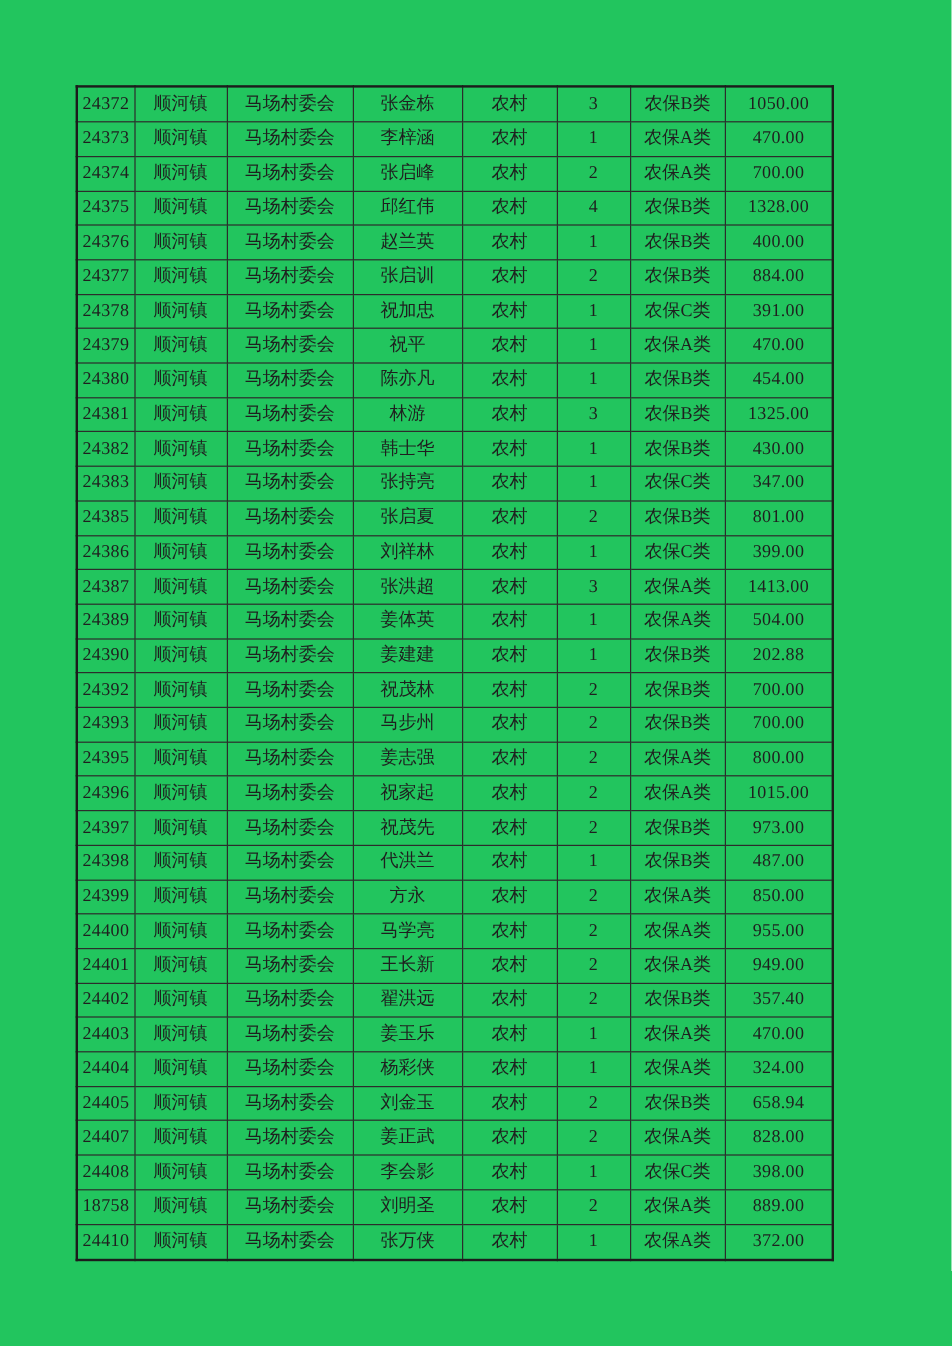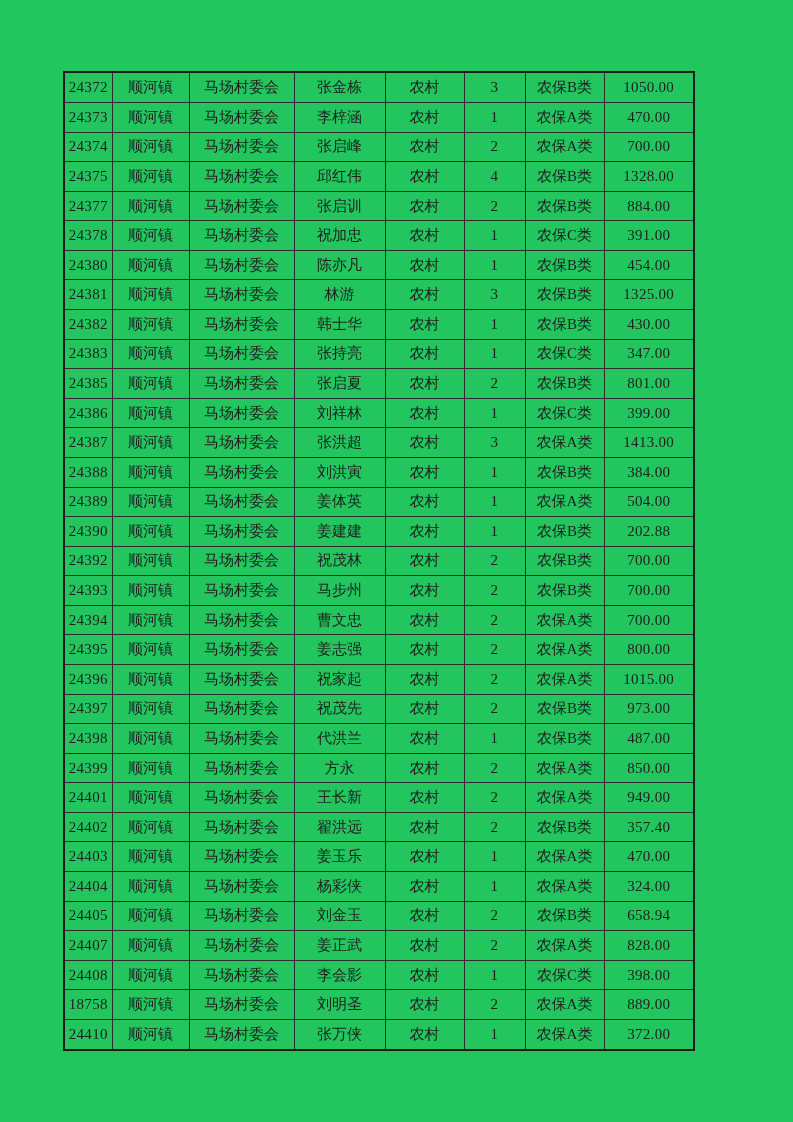--- a/index.html
+++ b/index.html
@@ -105,40 +105,60 @@
           <td class="cell-record-id">24375</td>
           <td class="cell-town">顺河镇</td>
           <td class="cell-village-committee">马场村委会</td>
           <td class="cell-person-name">邱红伟</td>
           <td class="cell-residence-type">农村</td>
           <td class="cell-person-count">4</td>
           <td class="cell-insurance-category">农保B类</td>
           <td class="cell-amount">1328.00</td>
         </tr>
         <tr>
+          <td class="cell-record-id">24376</td>
+          <td class="cell-town">顺河镇</td>
+          <td class="cell-village-committee">马场村委会</td>
+          <td class="cell-person-name">赵兰英</td>
+          <td class="cell-residence-type">农村</td>
+          <td class="cell-person-count">1</td>
+          <td class="cell-insurance-category">农保B类</td>
+          <td class="cell-amount">400.00</td>
+        </tr>
+        <tr>
           <td class="cell-record-id">24377</td>
           <td class="cell-town">顺河镇</td>
           <td class="cell-village-committee">马场村委会</td>
           <td class="cell-person-name">张启训</td>
           <td class="cell-residence-type">农村</td>
           <td class="cell-person-count">2</td>
           <td class="cell-insurance-category">农保B类</td>
           <td class="cell-amount">884.00</td>
         </tr>
         <tr>
           <td class="cell-record-id">24378</td>
           <td class="cell-town">顺河镇</td>
           <td class="cell-village-committee">马场村委会</td>
           <td class="cell-person-name">祝加忠</td>
           <td class="cell-residence-type">农村</td>
           <td class="cell-person-count">1</td>
           <td class="cell-insurance-category">农保C类</td>
           <td class="cell-amount">391.00</td>
         </tr>
         <tr>
+          <td class="cell-record-id">24379</td>
+          <td class="cell-town">顺河镇</td>
+          <td class="cell-village-committee">马场村委会</td>
+          <td class="cell-person-name">祝平</td>
+          <td class="cell-residence-type">农村</td>
+          <td class="cell-person-count">1</td>
+          <td class="cell-insurance-category">农保A类</td>
+          <td class="cell-amount">470.00</td>
+        </tr>
+        <tr>
           <td class="cell-record-id">24380</td>
           <td class="cell-town">顺河镇</td>
           <td class="cell-village-committee">马场村委会</td>
           <td class="cell-person-name">陈亦凡</td>
           <td class="cell-residence-type">农村</td>
           <td class="cell-person-count">1</td>
           <td class="cell-insurance-category">农保B类</td>
           <td class="cell-amount">454.00</td>
         </tr>
         <tr>
@@ -195,30 +215,20 @@
           <td class="cell-record-id">24387</td>
           <td class="cell-town">顺河镇</td>
           <td class="cell-village-committee">马场村委会</td>
           <td class="cell-person-name">张洪超</td>
           <td class="cell-residence-type">农村</td>
           <td class="cell-person-count">3</td>
           <td class="cell-insurance-category">农保A类</td>
           <td class="cell-amount">1413.00</td>
         </tr>
         <tr>
-          <td class="cell-record-id">24388</td>
-          <td class="cell-town">顺河镇</td>
-          <td class="cell-village-committee">马场村委会</td>
-          <td class="cell-person-name">刘洪寅</td>
-          <td class="cell-residence-type">农村</td>
-          <td class="cell-person-count">1</td>
-          <td class="cell-insurance-category">农保B类</td>
-          <td class="cell-amount">384.00</td>
-        </tr>
-        <tr>
           <td class="cell-record-id">24389</td>
           <td class="cell-town">顺河镇</td>
           <td class="cell-village-committee">马场村委会</td>
           <td class="cell-person-name">姜体英</td>
           <td class="cell-residence-type">农村</td>
           <td class="cell-person-count">1</td>
           <td class="cell-insurance-category">农保A类</td>
           <td class="cell-amount">504.00</td>
         </tr>
         <tr>
@@ -245,30 +255,20 @@
           <td class="cell-record-id">24393</td>
           <td class="cell-town">顺河镇</td>
           <td class="cell-village-committee">马场村委会</td>
           <td class="cell-person-name">马步州</td>
           <td class="cell-residence-type">农村</td>
           <td class="cell-person-count">2</td>
           <td class="cell-insurance-category">农保B类</td>
           <td class="cell-amount">700.00</td>
         </tr>
         <tr>
-          <td class="cell-record-id">24394</td>
-          <td class="cell-town">顺河镇</td>
-          <td class="cell-village-committee">马场村委会</td>
-          <td class="cell-person-name">曹文忠</td>
-          <td class="cell-residence-type">农村</td>
-          <td class="cell-person-count">2</td>
-          <td class="cell-insurance-category">农保A类</td>
-          <td class="cell-amount">700.00</td>
-        </tr>
-        <tr>
           <td class="cell-record-id">24395</td>
           <td class="cell-town">顺河镇</td>
           <td class="cell-village-committee">马场村委会</td>
           <td class="cell-person-name">姜志强</td>
           <td class="cell-residence-type">农村</td>
           <td class="cell-person-count">2</td>
           <td class="cell-insurance-category">农保A类</td>
           <td class="cell-amount">800.00</td>
         </tr>
         <tr>
@@ -303,20 +303,30 @@
         </tr>
         <tr>
           <td class="cell-record-id">24399</td>
           <td class="cell-town">顺河镇</td>
           <td class="cell-village-committee">马场村委会</td>
           <td class="cell-person-name">方永</td>
           <td class="cell-residence-type">农村</td>
           <td class="cell-person-count">2</td>
           <td class="cell-insurance-category">农保A类</td>
           <td class="cell-amount">850.00</td>
+        </tr>
+        <tr>
+          <td class="cell-record-id">24400</td>
+          <td class="cell-town">顺河镇</td>
+          <td class="cell-village-committee">马场村委会</td>
+          <td class="cell-person-name">马学亮</td>
+          <td class="cell-residence-type">农村</td>
+          <td class="cell-person-count">2</td>
+          <td class="cell-insurance-category">农保A类</td>
+          <td class="cell-amount">955.00</td>
         </tr>
         <tr>
           <td class="cell-record-id">24401</td>
           <td class="cell-town">顺河镇</td>
           <td class="cell-village-committee">马场村委会</td>
           <td class="cell-person-name">王长新</td>
           <td class="cell-residence-type">农村</td>
           <td class="cell-person-count">2</td>
           <td class="cell-insurance-category">农保A类</td>
           <td class="cell-amount">949.00</td>

